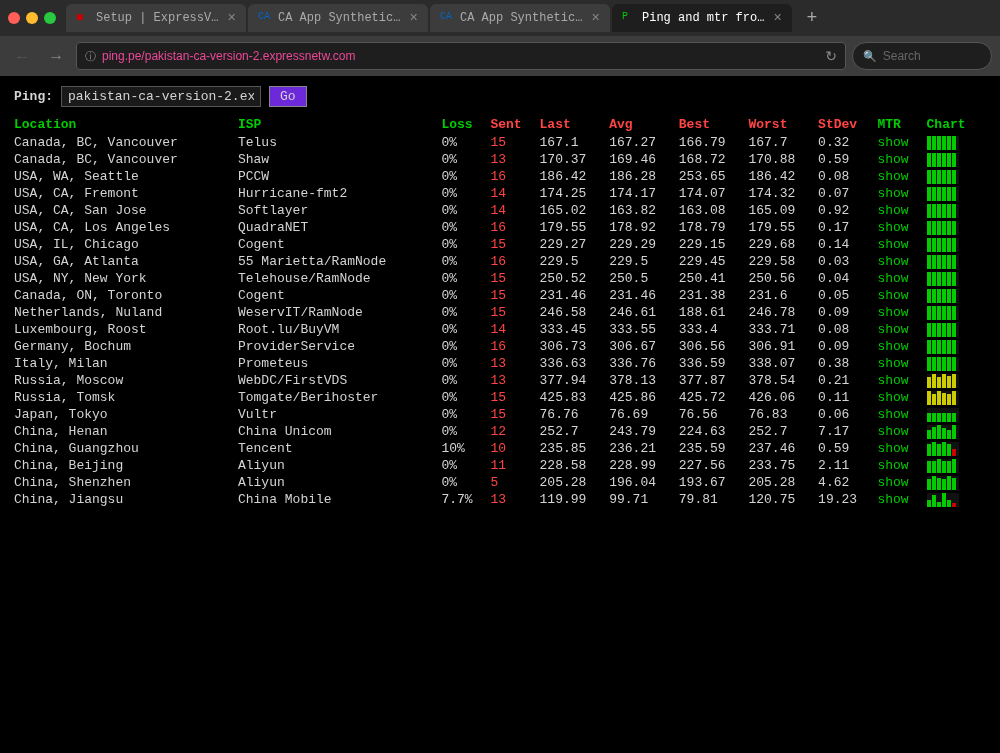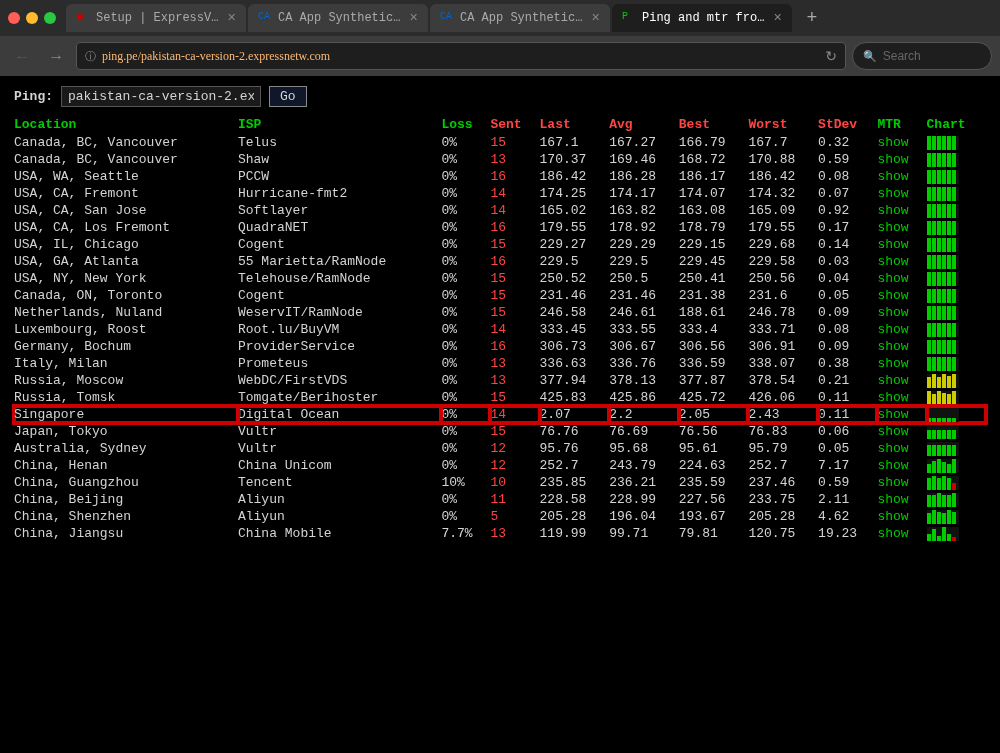--- a/index.html
+++ b/index.html
@@ -18,31 +18,31 @@
     .traffic-light { width: 12px; height: 12px; border-radius: 50%; }
     .tl-red { background: #ff5f57; }
     .tl-yellow { background: #febc2e; }
     .tl-green { background: #28c840; }
 
     .nav-bar { display: flex; align-items: center; background: #3c3c3c; height: 40px; padding: 0 8px; gap: 6px; }
     .nav-btn { width: 28px; height: 28px; display: flex; align-items: center; justify-content: center; color: #888; font-size: 16px; cursor: pointer; border-radius: 4px; }
     .nav-btn.disabled { color: #555; cursor: default; }
     .url-bar { flex: 1; height: 28px; background: #1e1e1e; border: 1px solid #555; border-radius: 4px; display: flex; align-items: center; padding: 0 8px; gap: 6px; color: #ccc; font-family: -apple-system, sans-serif; font-size: 12px; }
     .url-lock { color: #888; font-size: 11px; }
-    .url-text { flex: 1; color: #fdba74; font-family: Liberation Serif, serif; }
+    .url-text { flex: 1; color: #ec4899; }
     .url-reload { color: #888; font-size: 14px; cursor: pointer; margin-left: auto; }
     .search-bar { width: 140px; height: 28px; background: #1e1e1e; border: 1px solid #555; border-radius: 14px; display: flex; align-items: center; padding: 0 10px; gap: 6px; color: #888; font-family: -apple-system, sans-serif; font-size: 12px; }
 
     
     .page-content { background: #000; color: #d4d4d4; padding: 10px 14px; height: calc(753px - 36px - 40px); overflow-y: auto; font-family: 'Courier New', Courier, monospace; font-size: 13px; }
 
     .ping-input-row { display: flex; align-items: center; gap: 8px; margin-bottom: 10px; }
     .ping-label { color: #d4d4d4; font-weight: bold; }
     .ping-input { background: #1a1a1a; border: 1px solid #555; color: #d4d4d4; font-family: 'Courier New', Courier, monospace; font-size: 13px; padding: 2px 6px; width: 200px; }
-    .ping-go-btn { background: #0f172a; border: 1px solid #888; color: #d4d4d4; font-family: 'Courier New', Courier, monospace; font-size: 13px; padding: 2px 10px; cursor: pointer; }
+    .ping-go-btn { background: #6d28d9; border: 1px solid #888; color: #d4d4d4; font-family: 'Courier New', Courier, monospace; font-size: 13px; padding: 2px 10px; cursor: pointer; }
 
     .ping-info { color: #d4d4d4; margin-bottom: 10px; font-size: 13px; }
     .ping-info strong { color: #fff; font-weight: bold; }
 
     table { border-collapse: collapse; width: 100%; }
     th { color: #00cc00; text-align: left; padding: 0 6px 2px 0; font-weight: bold; white-space: nowrap; }
     td { color: #d4d4d4; padding: 1px 6px 1px 0; white-space: nowrap; font-size: 13px; }
     td.loss { color: #d4d4d4; }
     td.sent { color: #ff4444; }
     td.mtr-link { color: #00cc00; cursor: pointer; text-decoration: none; }
@@ -174,21 +174,21 @@
             </div>
           </td>
     </tr>
         <tr>
       <td>USA, WA, Seattle</td>
       <td>PCCW</td>
       <td class="loss">0%</td>
       <td class="sent">16</td>
       <td>186.42</td>
       <td>186.28</td>
-      <td>186.17</td>
+      <td>253.65</td>
       <td>186.42</td>
       <td>0.08</td>
       <td class="mtr-link">show</td>
       <td>
             <div class="chart-bar-container">
               <div class="chart-bar" style="height:14px; background:#00cc00;"></div>
               <div class="chart-bar" style="height:14px; background:#00cc00;"></div>
               <div class="chart-bar" style="height:14px; background:#00cc00;"></div>
               <div class="chart-bar" style="height:14px; background:#00cc00;"></div>
               <div class="chart-bar" style="height:14px; background:#00cc00;"></div>
@@ -234,21 +234,21 @@
               <div class="chart-bar" style="height:14px; background:#00cc00;"></div>
               <div class="chart-bar" style="height:14px; background:#00cc00;"></div>
               <div class="chart-bar" style="height:14px; background:#00cc00;"></div>
               <div class="chart-bar" style="height:14px; background:#00cc00;"></div>
               <div class="chart-bar" style="height:14px; background:#00cc00;"></div>
               <div class="chart-bar" style="height:14px; background:#00cc00;"></div>
             </div>
           </td>
     </tr>
         <tr>
-      <td>USA, CA, Los Fremont</td>
+      <td>USA, CA, Los Angeles</td>
       <td>QuadraNET</td>
       <td class="loss">0%</td>
       <td class="sent">16</td>
       <td>179.55</td>
       <td>178.92</td>
       <td>178.79</td>
       <td>179.55</td>
       <td>0.17</td>
       <td class="mtr-link">show</td>
       <td>
@@ -475,83 +475,39 @@
             <div class="chart-bar-container">
               <div class="chart-bar" style="height:14px; background:#cccc00;"></div>
               <div class="chart-bar" style="height:11px; background:#cccc00;"></div>
               <div class="chart-bar" style="height:14px; background:#cccc00;"></div>
               <div class="chart-bar" style="height:12px; background:#cccc00;"></div>
               <div class="chart-bar" style="height:11px; background:#cccc00;"></div>
               <div class="chart-bar" style="height:14px; background:#cccc00;"></div>
             </div>
           </td>
     </tr>
-        <tr class="highlighted-row" style="outline: rgb(204, 0, 0) solid 2px; box-shadow: rgb(204, 0, 0) 0px 0px 0px 2px inset;">
-      <td>Singapore</td>
-      <td>Digital Ocean</td>
-      <td class="loss">0%</td>
-      <td class="sent">14</td>
-      <td>2.07</td>
-      <td>2.2</td>
-      <td>2.05</td>
-      <td>2.43</td>
-      <td>0.11</td>
-      <td class="mtr-link">show</td>
-      <td>
-            <div class="chart-bar-container">
-              <div class="chart-bar" style="height:4px; background:#00cc00;"></div>
-              <div class="chart-bar" style="height:4px; background:#00cc00;"></div>
-              <div class="chart-bar" style="height:4px; background:#00cc00;"></div>
-              <div class="chart-bar" style="height:4px; background:#00cc00;"></div>
-              <div class="chart-bar" style="height:4px; background:#00cc00;"></div>
-              <div class="chart-bar" style="height:4px; background:#00cc00;"></div>
-            </div>
-          </td>
-    </tr>
         <tr>
       <td>Japan, Tokyo</td>
       <td>Vultr</td>
       <td class="loss">0%</td>
       <td class="sent">15</td>
       <td>76.76</td>
       <td>76.69</td>
       <td>76.56</td>
       <td>76.83</td>
       <td>0.06</td>
       <td class="mtr-link">show</td>
       <td>
             <div class="chart-bar-container">
               <div class="chart-bar" style="height:9px; background:#00cc00;"></div>
               <div class="chart-bar" style="height:9px; background:#00cc00;"></div>
               <div class="chart-bar" style="height:9px; background:#00cc00;"></div>
               <div class="chart-bar" style="height:9px; background:#00cc00;"></div>
               <div class="chart-bar" style="height:9px; background:#00cc00;"></div>
               <div class="chart-bar" style="height:9px; background:#00cc00;"></div>
-            </div>
-          </td>
-    </tr>
-        <tr>
-      <td>Australia, Sydney</td>
-      <td>Vultr</td>
-      <td class="loss">0%</td>
-      <td class="sent">12</td>
-      <td>95.76</td>
-      <td>95.68</td>
-      <td>95.61</td>
-      <td>95.79</td>
-      <td>0.05</td>
-      <td class="mtr-link">show</td>
-      <td>
-            <div class="chart-bar-container">
-              <div class="chart-bar" style="height:11px; background:#00cc00;"></div>
-              <div class="chart-bar" style="height:11px; background:#00cc00;"></div>
-              <div class="chart-bar" style="height:11px; background:#00cc00;"></div>
-              <div class="chart-bar" style="height:11px; background:#00cc00;"></div>
-              <div class="chart-bar" style="height:11px; background:#00cc00;"></div>
-              <div class="chart-bar" style="height:11px; background:#00cc00;"></div>
             </div>
           </td>
     </tr>
         <tr>
       <td>China, Henan</td>
       <td>China Unicom</td>
       <td class="loss">0%</td>
       <td class="sent">12</td>
       <td>252.7</td>
       <td>243.79</td>

